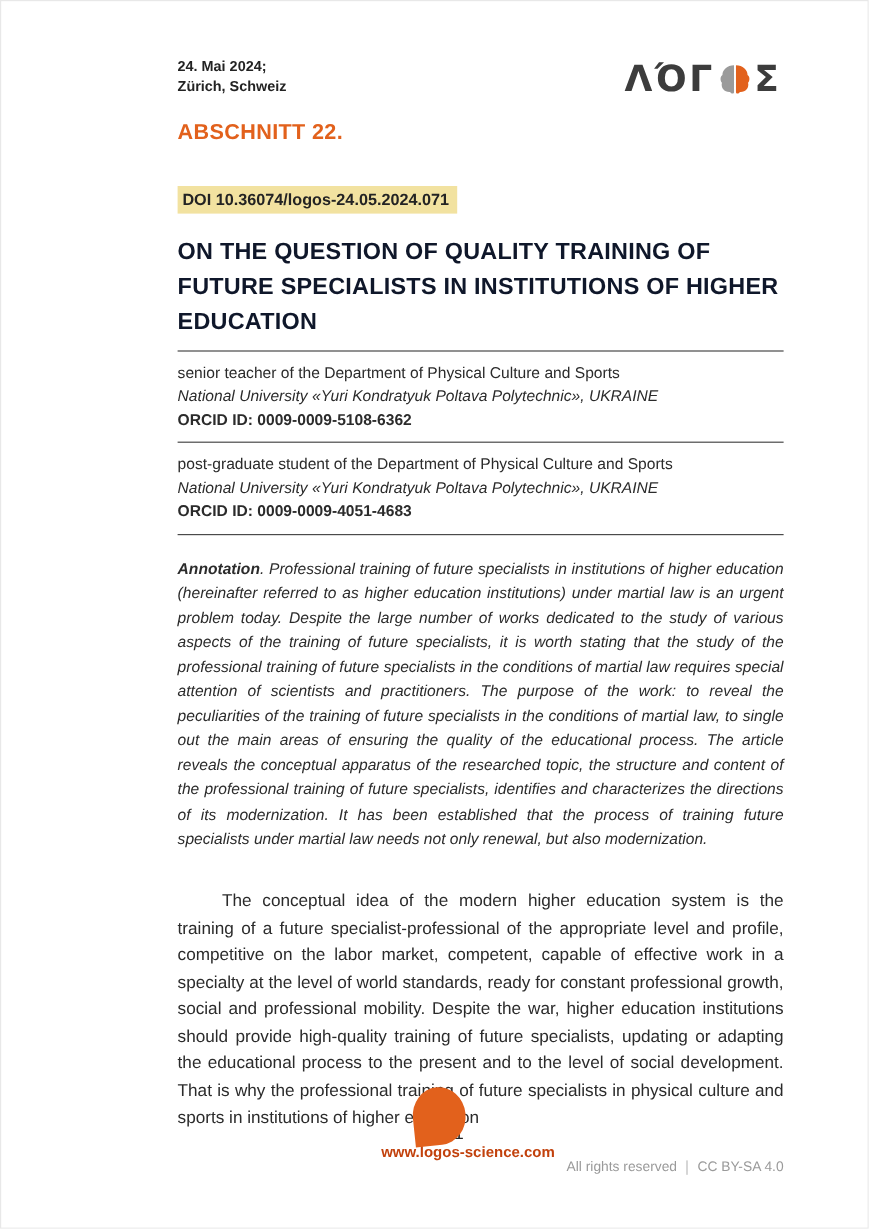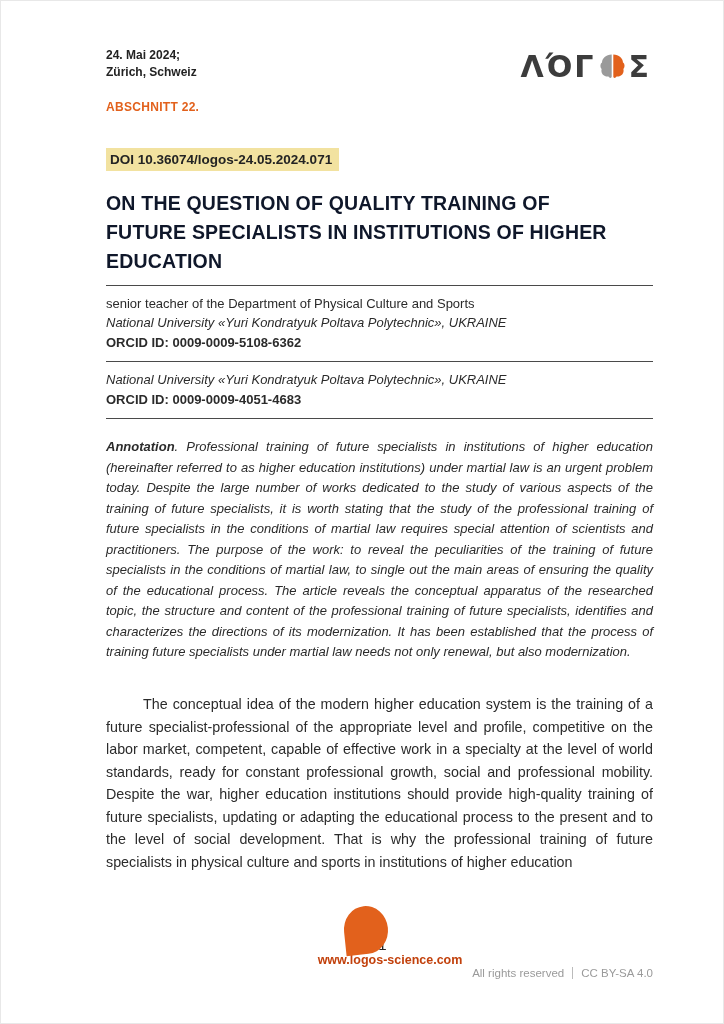--- a/index.html
+++ b/index.html
@@ -9,31 +9,31 @@
   .page {
     width: 724px;
     height: 1024px;
     background: #ffffff;
     position: relative;
     overflow: hidden;
     border: 1px solid #e8e8e8;
     color: #2b2b2b;
   }
 
-  .content { padding: 46px 70px 0 105px; }
+  .content { padding: 46px 70px 0 105px; margin-left: 42px; }
 
   
   .top-row { display: flex; justify-content: space-between; align-items: flex-start; }
   .event-date { font-size: 12px; font-weight: bold; line-height: 1.45; color: #232323; }
   .logo { display: flex; align-items: center; margin-top: 2px; margin-right: 2px; }
   .logo-text { font-size: 30px; font-weight: bold; color: #3c3c3c; letter-spacing: 2px; font-family: "DejaVu Sans", sans-serif; }
   .logo svg { margin: 0 2px; display: block; }
 
   .section-block { margin-top: 16px; }
-  .section-label { font-size: 12px; font-weight: bold; color: #E2611C; letter-spacing: 0.3px; }
+  .section-label { font-size: 18px; font-weight: bold; color: #E2611C; letter-spacing: 0.3px; }
   .section-sub { font-size: 12.5px; color: #2b2b2b; margin-top: 3px; letter-spacing: 0.4px; }
 
   
   .doi-row { margin-top: 34px; }
   .doi {
     display: inline-block;
     background: #F2E2A0;
     font-size: 13.5px;
     font-weight: bold;
     color: #232323;
@@ -139,20 +139,21 @@
 
     <div class="affil">
       <div class="role">senior teacher of the Department of Physical Culture and Sports</div>
       <div class="org">National University «Yuri Kondratyuk Poltava Polytechnic», UKRAINE</div>
       <div class="orcid">ORCID ID: 0009-0009-5108-6362</div>
     </div>
 
     <hr class="sep">
 
     <div class="affil">
+      <div class="role">post-graduate student of the Department of Physical Culture and Sports</div>
       <div class="org">National University «Yuri Kondratyuk Poltava Polytechnic», UKRAINE</div>
       <div class="orcid">ORCID ID: 0009-0009-4051-4683</div>
     </div>
 
     <hr class="sep">
 
     <p class="annotation"><span class="ann-label">Annotation</span><span>. Professional training of future specialists in institutions of higher education (hereinafter referred to as higher education institutions) under martial law is an urgent problem today. Despite the large number of works dedicated to the study of various aspects of the training of future specialists, it is worth stating that the study of the professional training of future specialists in the conditions of martial law requires special attention of scientists and practitioners. The purpose of the work: to reveal the peculiarities of the training of future specialists in the conditions of martial law, to single out the main areas of ensuring the quality of the educational process. The article reveals the conceptual apparatus of the researched topic, the structure and content of the professional training of future specialists, identifies and characterizes the directions of its modernization. It has been established that the process of training future specialists under martial law needs not only renewal, but also modernization.</span></p>
 
     <p class="body-par">The conceptual idea of the modern higher education system is the training of a future specialist-professional of the appropriate level and profile, competitive on the labor market, competent, capable of effective work in a specialty at the level of world standards, ready for constant professional growth, social and professional mobility. Despite the war, higher education institutions should provide high-quality training of future specialists, updating or adapting the educational process to the present and to the level of social development. That is why the professional training of future specialists in physical culture and sports in institutions of higher education</p>
 

